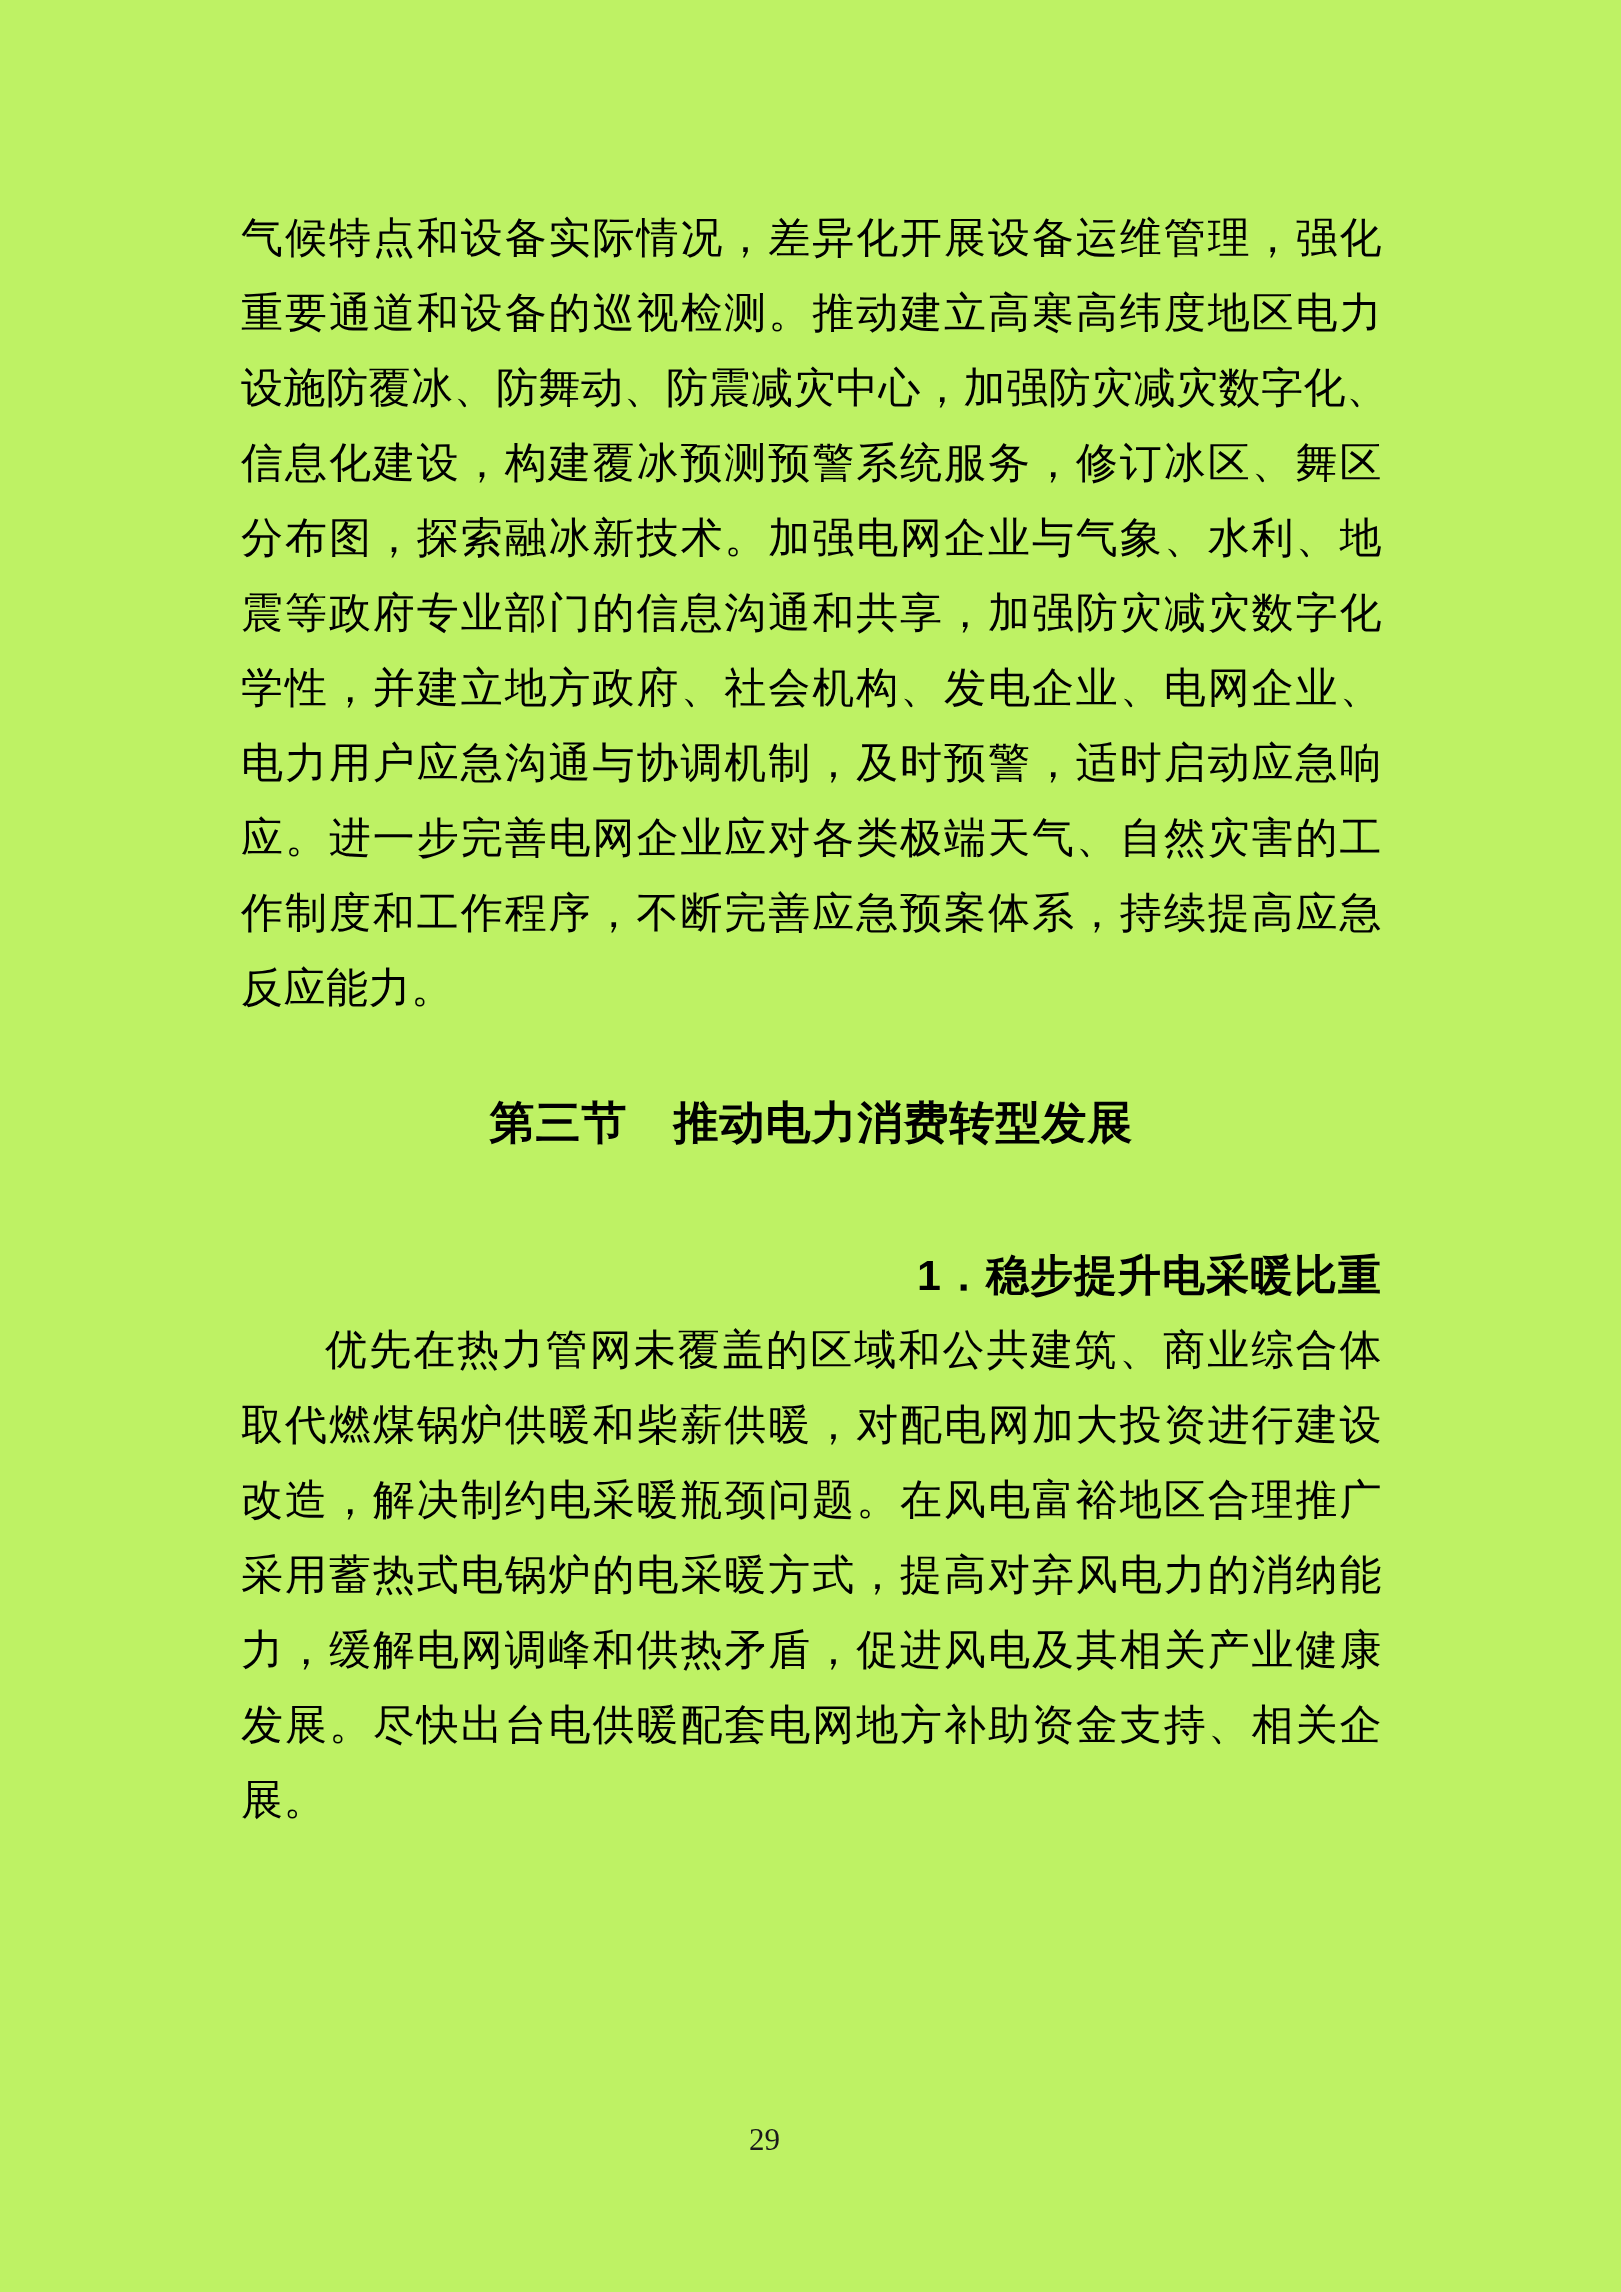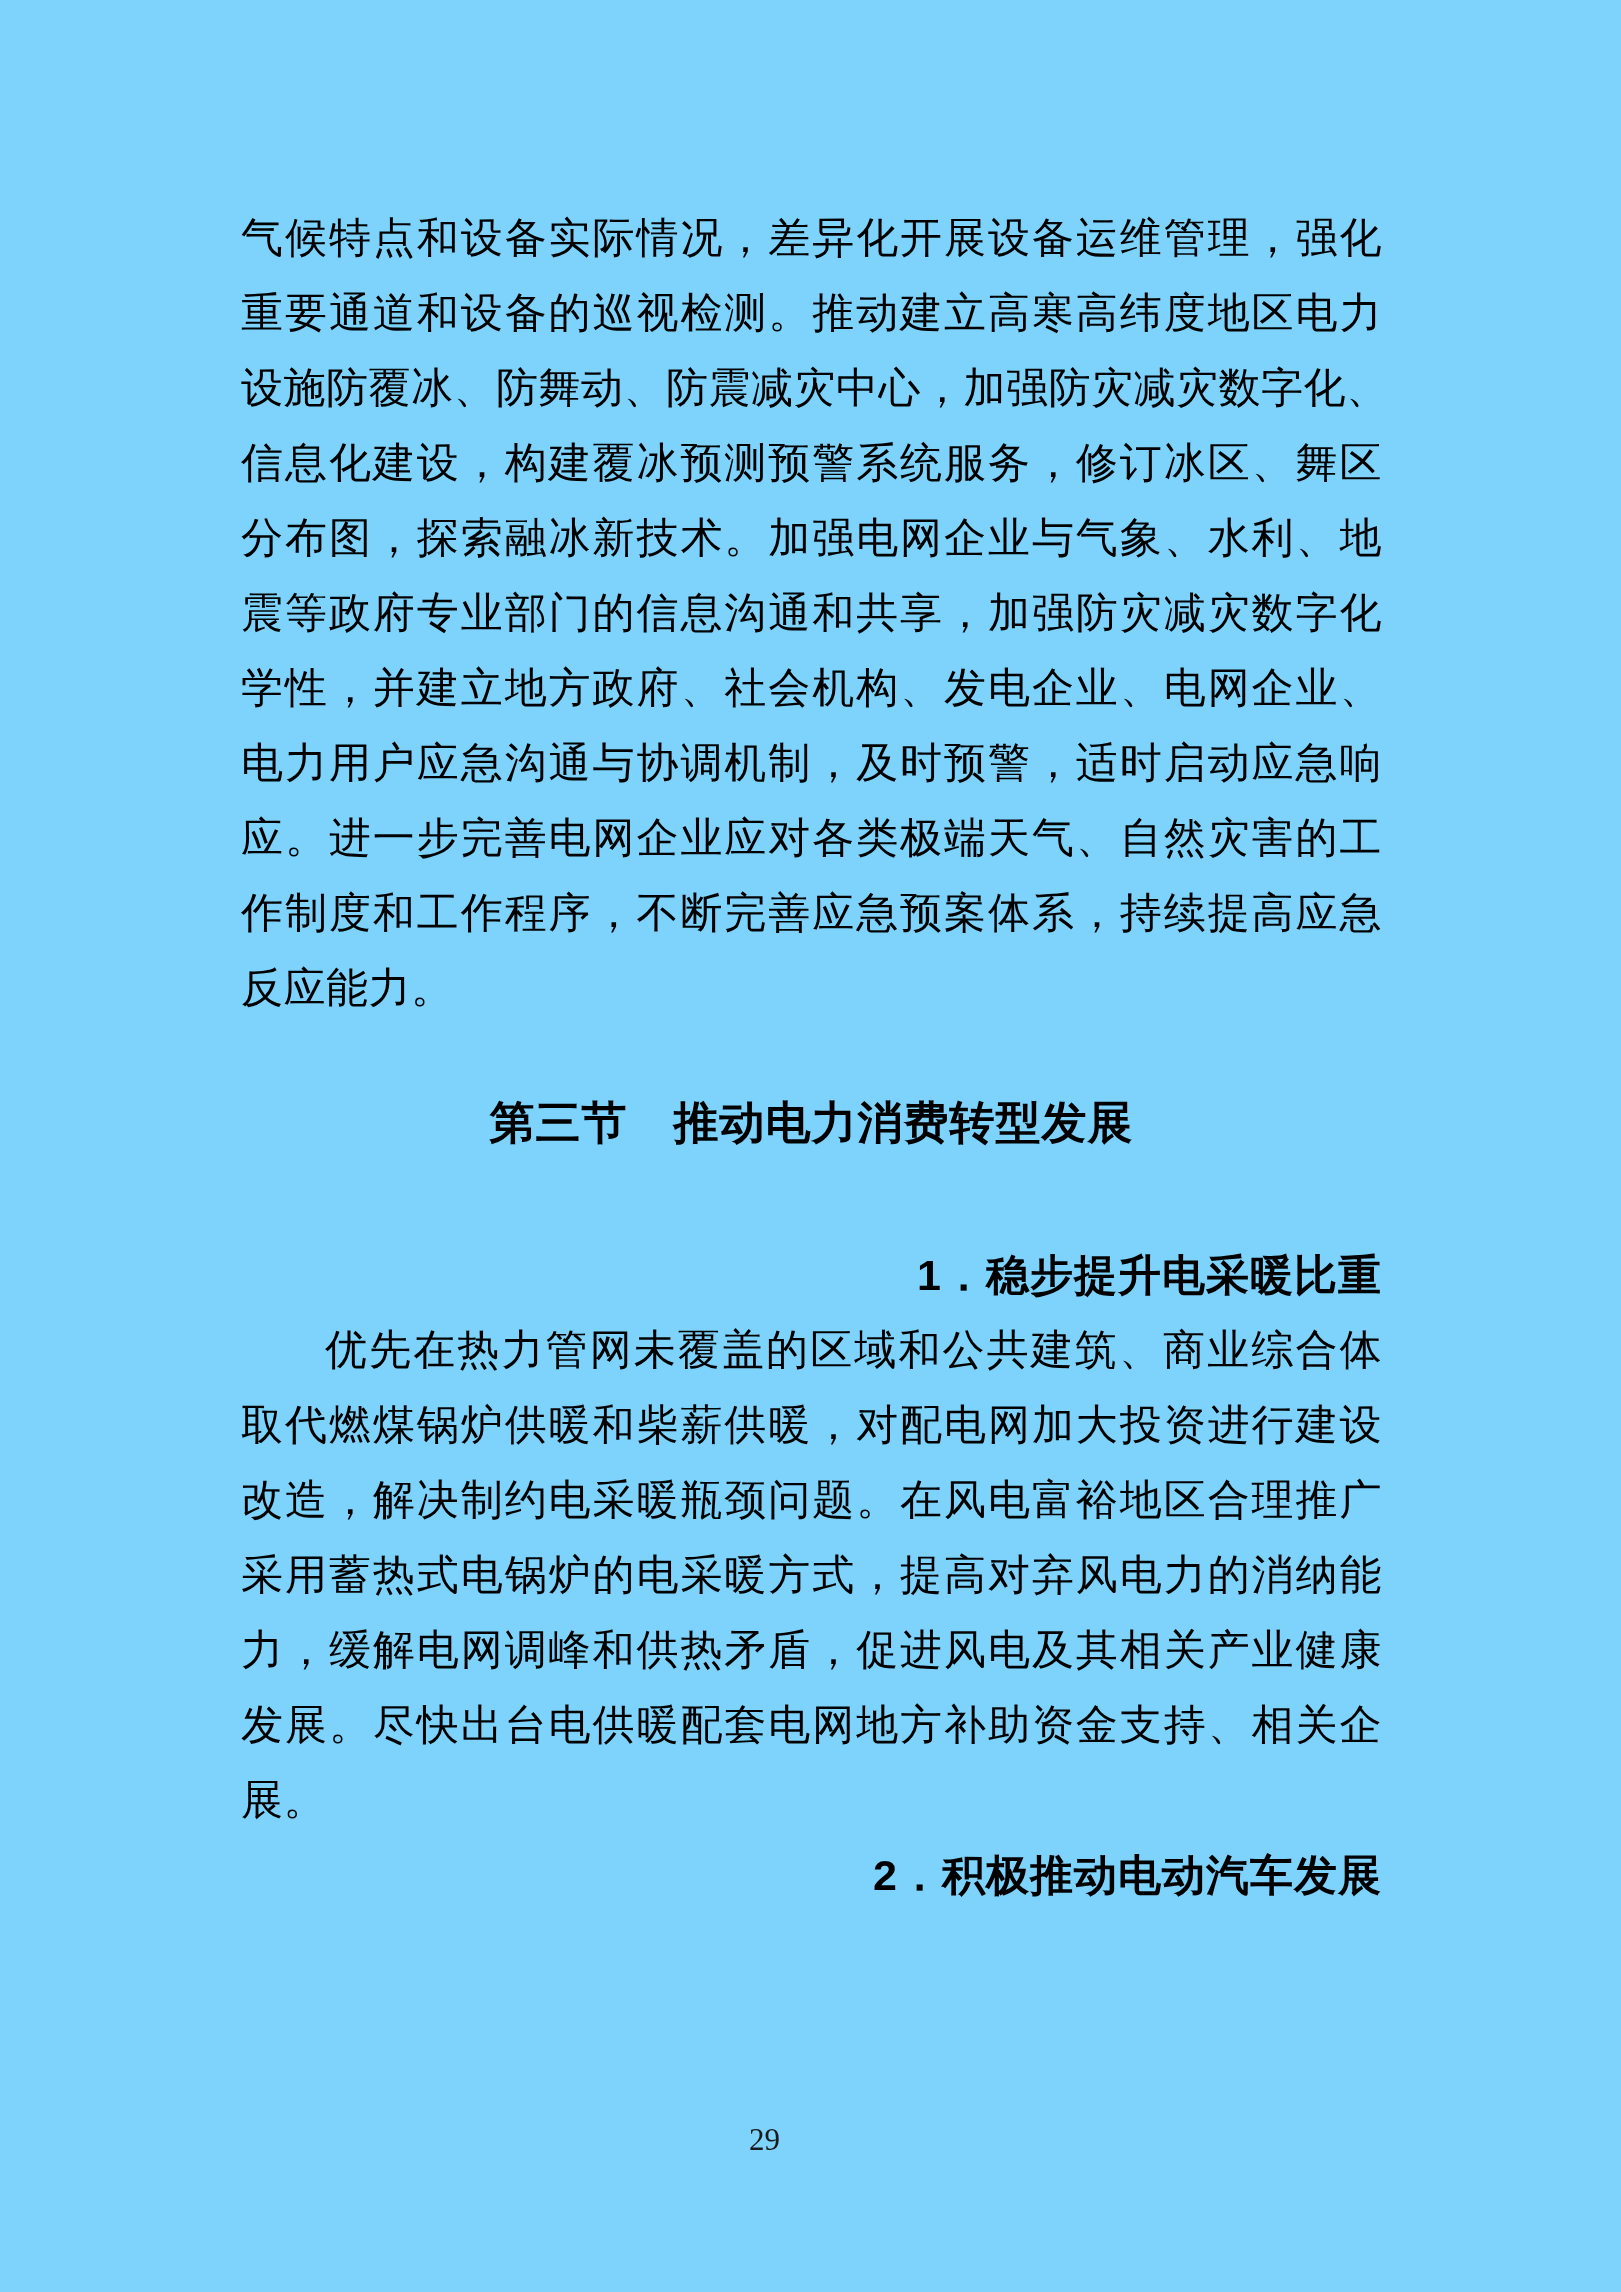--- a/index.html
+++ b/index.html
@@ -5,21 +5,21 @@
   html, body {
     margin: 0;
     padding: 0;
     background: #9b9b9b;
   }
   .page {
     position: relative;
     width: 1621px;
     height: 2293px;
     margin: 0 auto;
-    background: #7dd3fc;
+    background: #bef264;
     color: #000000;
     font-family: "Liberation Serif", "DejaVu Serif", serif;
     overflow: hidden;
   }
   .content {
     position: absolute;
     left: 241px;
     top: 201px;
     width: 1141px;
   }
@@ -104,19 +104,18 @@
     <div>
       <div class="body-line first-indent">优先在热力管网未覆盖的区域和公共建筑、商业综合体</div>
       <div class="body-line">取代燃煤锅炉供暖和柴薪供暖，对配电网加大投资进行建设</div>
       <div class="body-line">改造，解决制约电采暖瓶颈问题。在风电富裕地区合理推广</div>
       <div class="body-line">采用蓄热式电锅炉的电采暖方式，提高对弃风电力的消纳能</div>
       <div class="body-line">力，缓解电网调峰和供热矛盾，促进风电及其相关产业健康</div>
       <div class="body-line">发展。尽快出台电供暖配套电网地方补助资金支持、相关企</div>
       <div class="body-line para-last">展。</div>
     </div>
 
-    <div class="sub-heading">2．积极推动电动汽车发展</div>
 
   </div>
 
   <div class="page-number">29</div>
 </div>
 
 
 </body></html>

